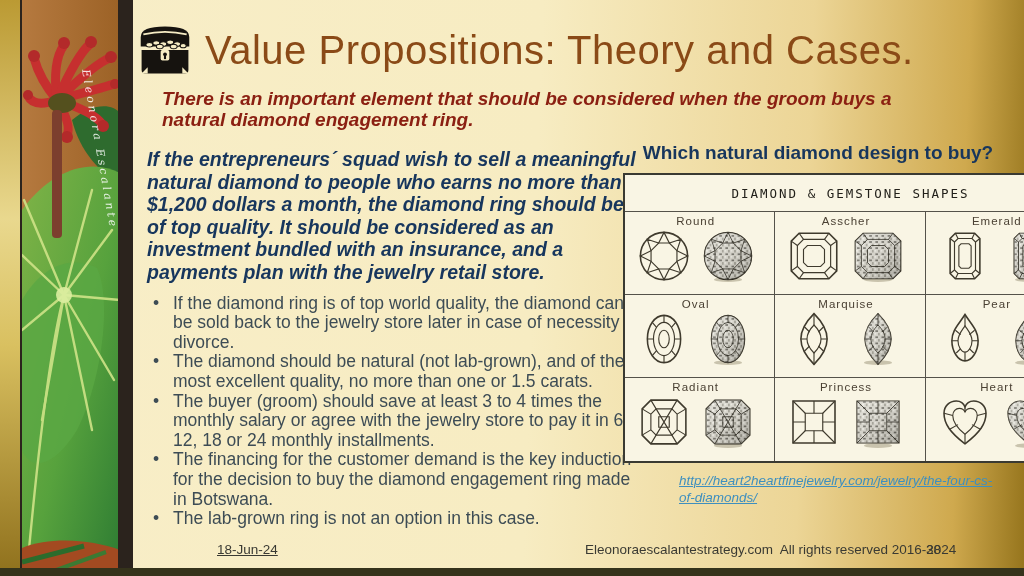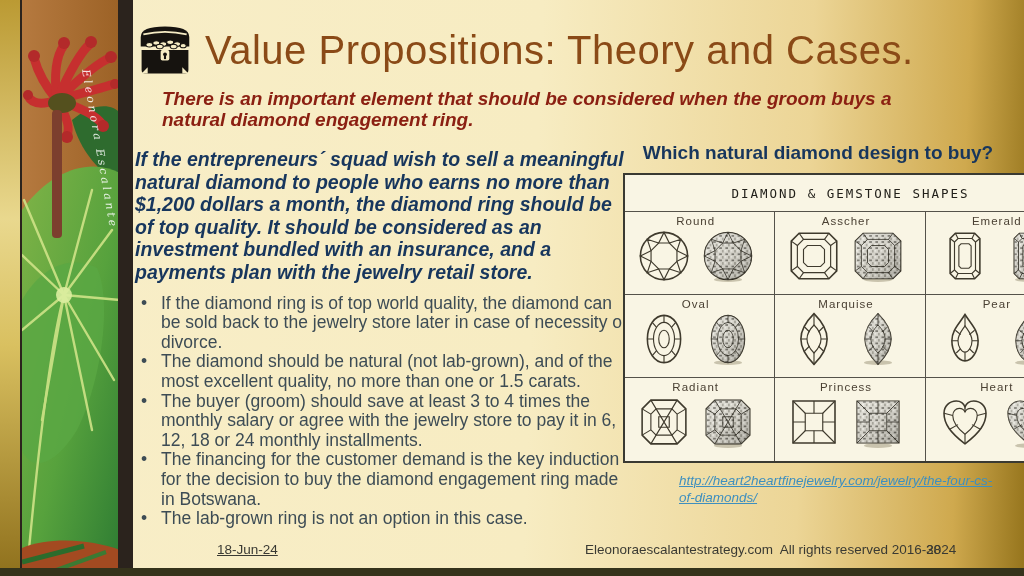--- a/index.html
+++ b/index.html
@@ -16,21 +16,21 @@
   .frame-bar{position:absolute;left:118px;top:0;width:15px;height:576px;background:#2b231d;}
   
   .bottom-strip{position:absolute;left:0;bottom:0;width:1024px;height:8px;background:#35331b;}
   
   .slide{position:absolute;left:133px;top:0;width:891px;height:568px;}
   .title-row{position:absolute;top:24px;left:4px;display:flex;align-items:center;gap:12px;}
   .chest{width:56px;height:52px;flex:0 0 auto;}
   .page-title{font-size:40px;color:#8a4a17;letter-spacing:.5px;white-space:nowrap;}
   .subtitle{position:absolute;top:88px;left:10px;width:790px;font-size:19px;line-height:1.12;
        font-weight:bold;font-style:italic;color:#8b2012;margin-left:19px;}
-  .left-col{position:absolute;top:148px;left:2px;width:494px;}
+  .left-col{position:absolute;top:148px;left:14px;width:494px;}
   .lead-para{font-size:19.5px;line-height:1.16;font-weight:bold;font-style:italic;color:#17365d;}
   .bullets{margin:10px 0 0 0;padding:0;font-size:17.5px;line-height:1.12;color:#3d4c55;}
   .bullets li{list-style:none;position:relative;padding-left:26px;margin:0;}
   .bullets li::before{content:"\2022";position:absolute;left:6px;top:0;color:#3d4c55;}
   .right-col{position:absolute;left:488px;top:142px;width:394px;}
   .right-heading{font-size:19px;font-weight:bold;color:#17365d;text-align:center;width:100%;}
   .gem-chart{margin-top:9px;margin-left:2px;width:455px;background:#f9f5e4;
        border:2px solid #3a3a32;box-sizing:border-box;}
   .gem-chart-title{height:36px;display:flex;align-items:center;justify-content:center;
        font-family:"DejaVu Sans Mono",monospace;font-size:12.5px;letter-spacing:2px;color:#22201a;

